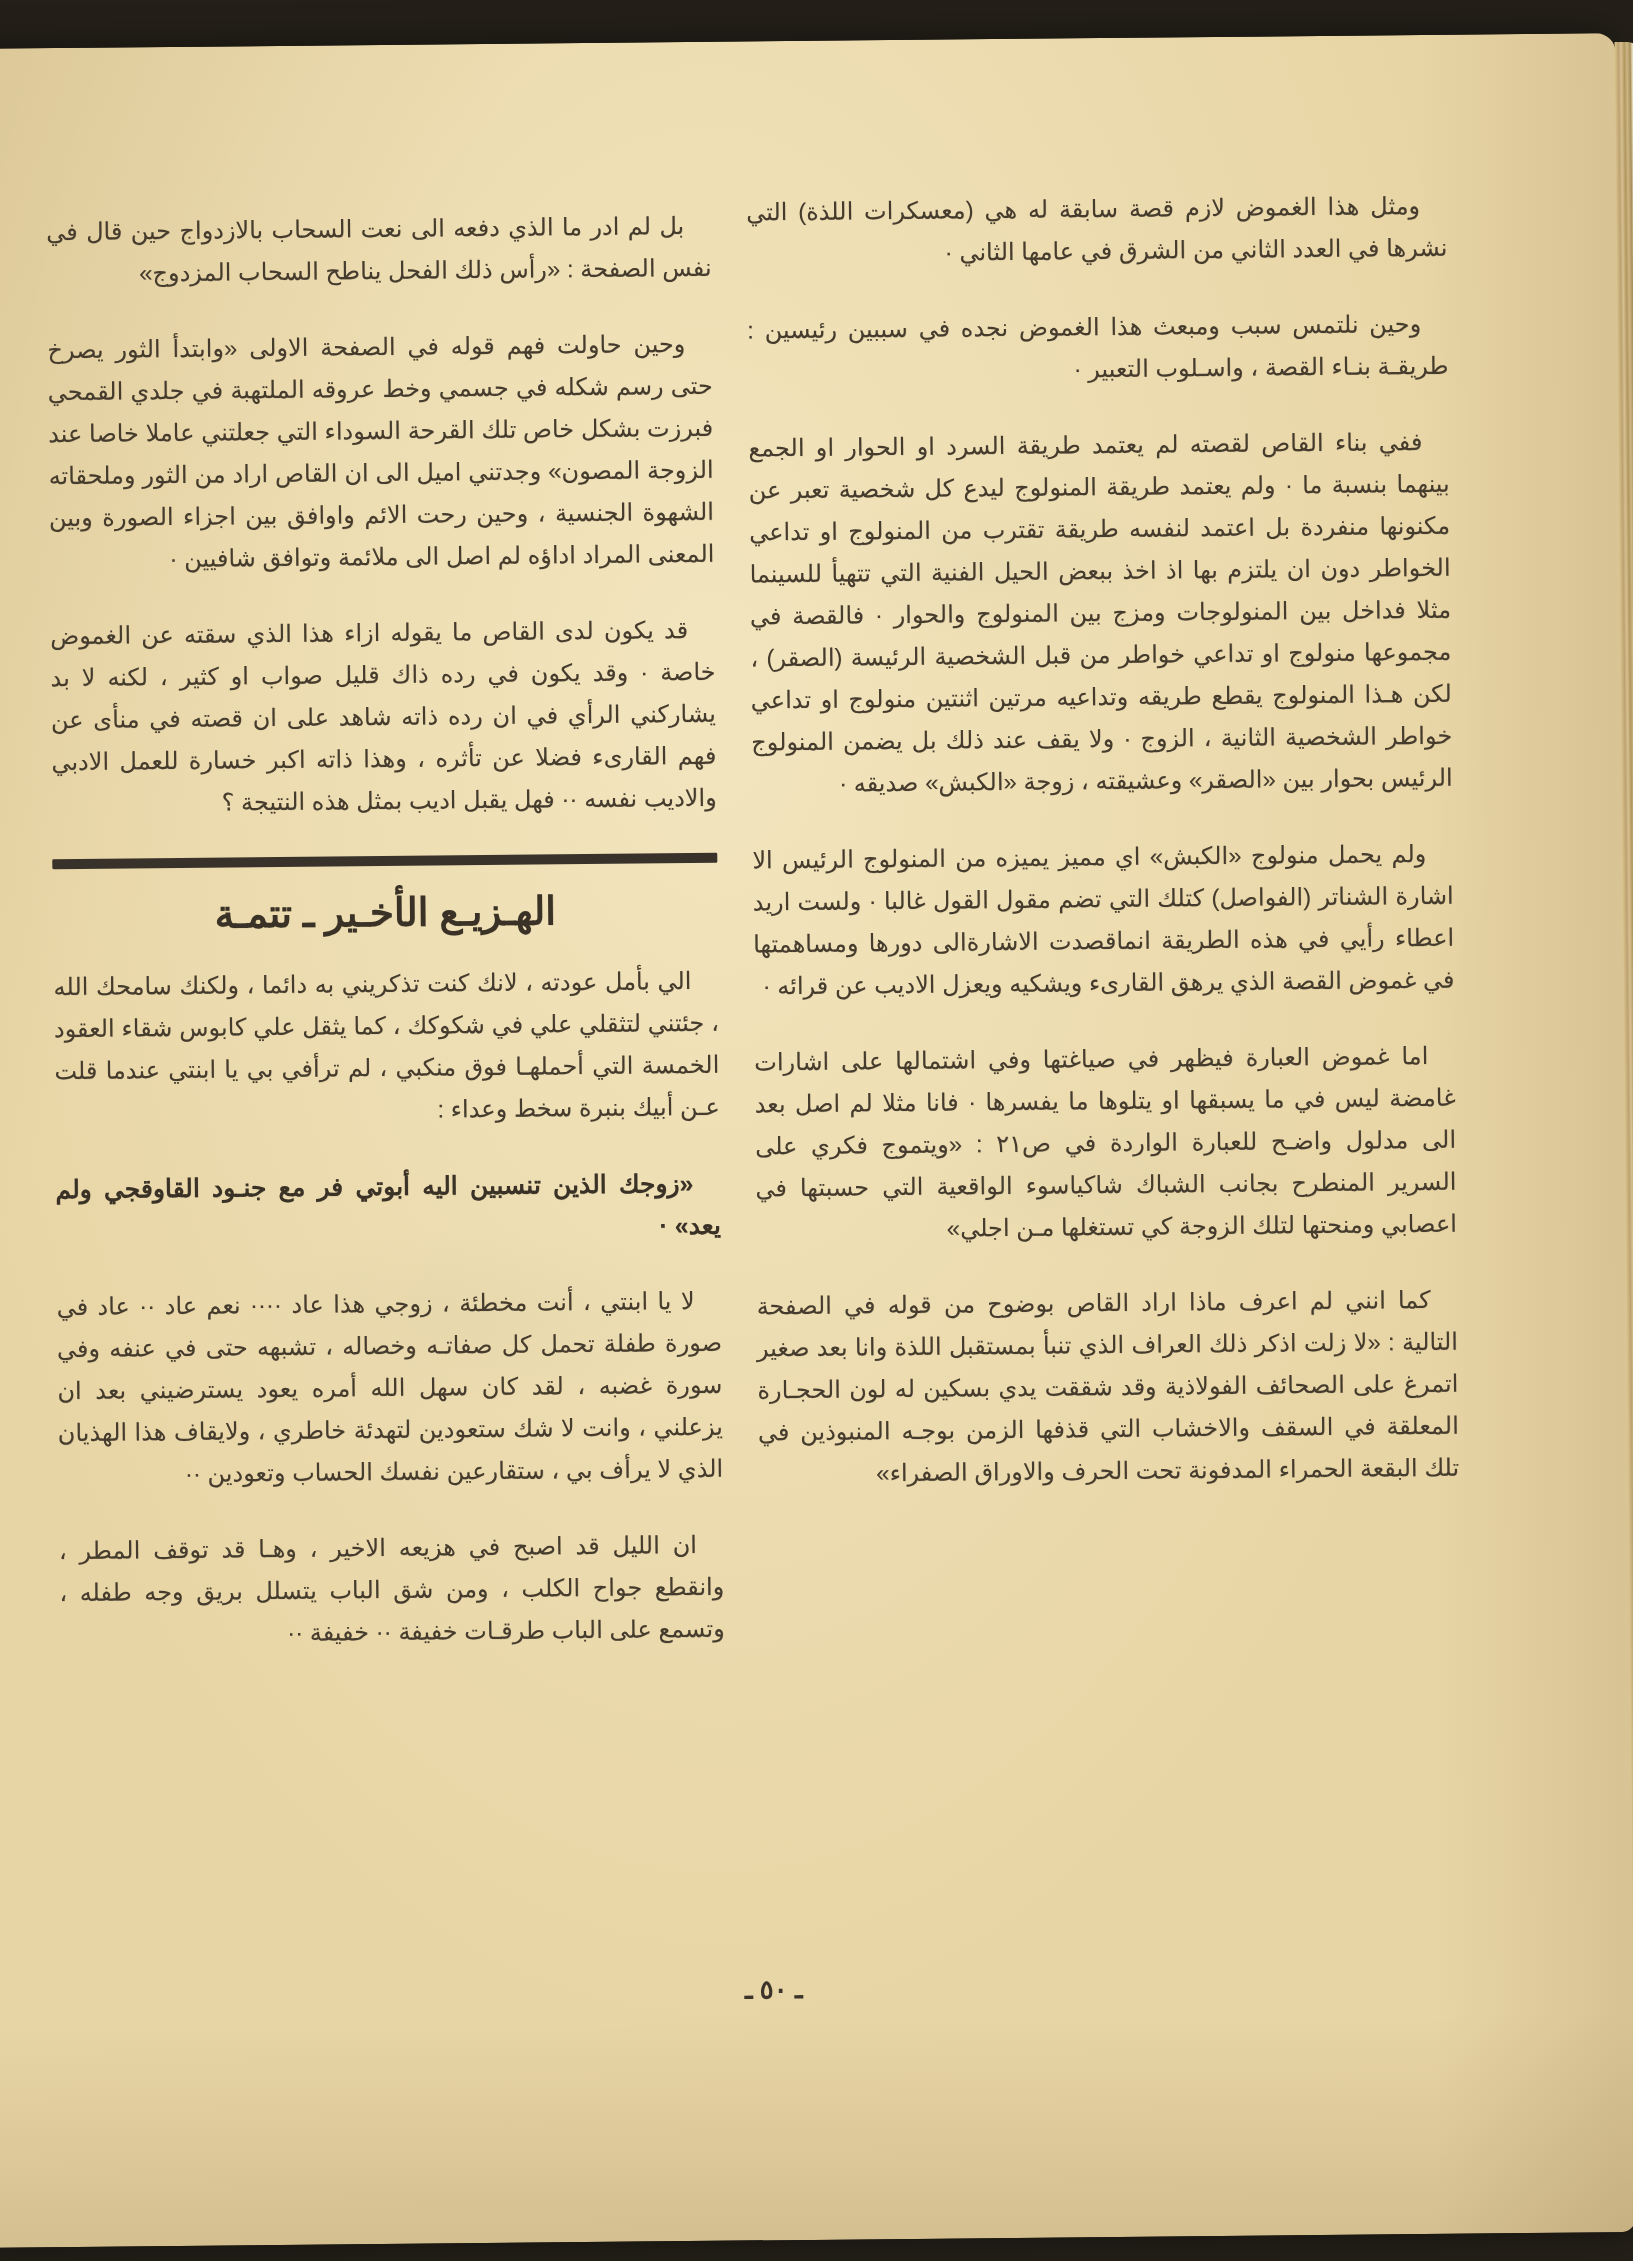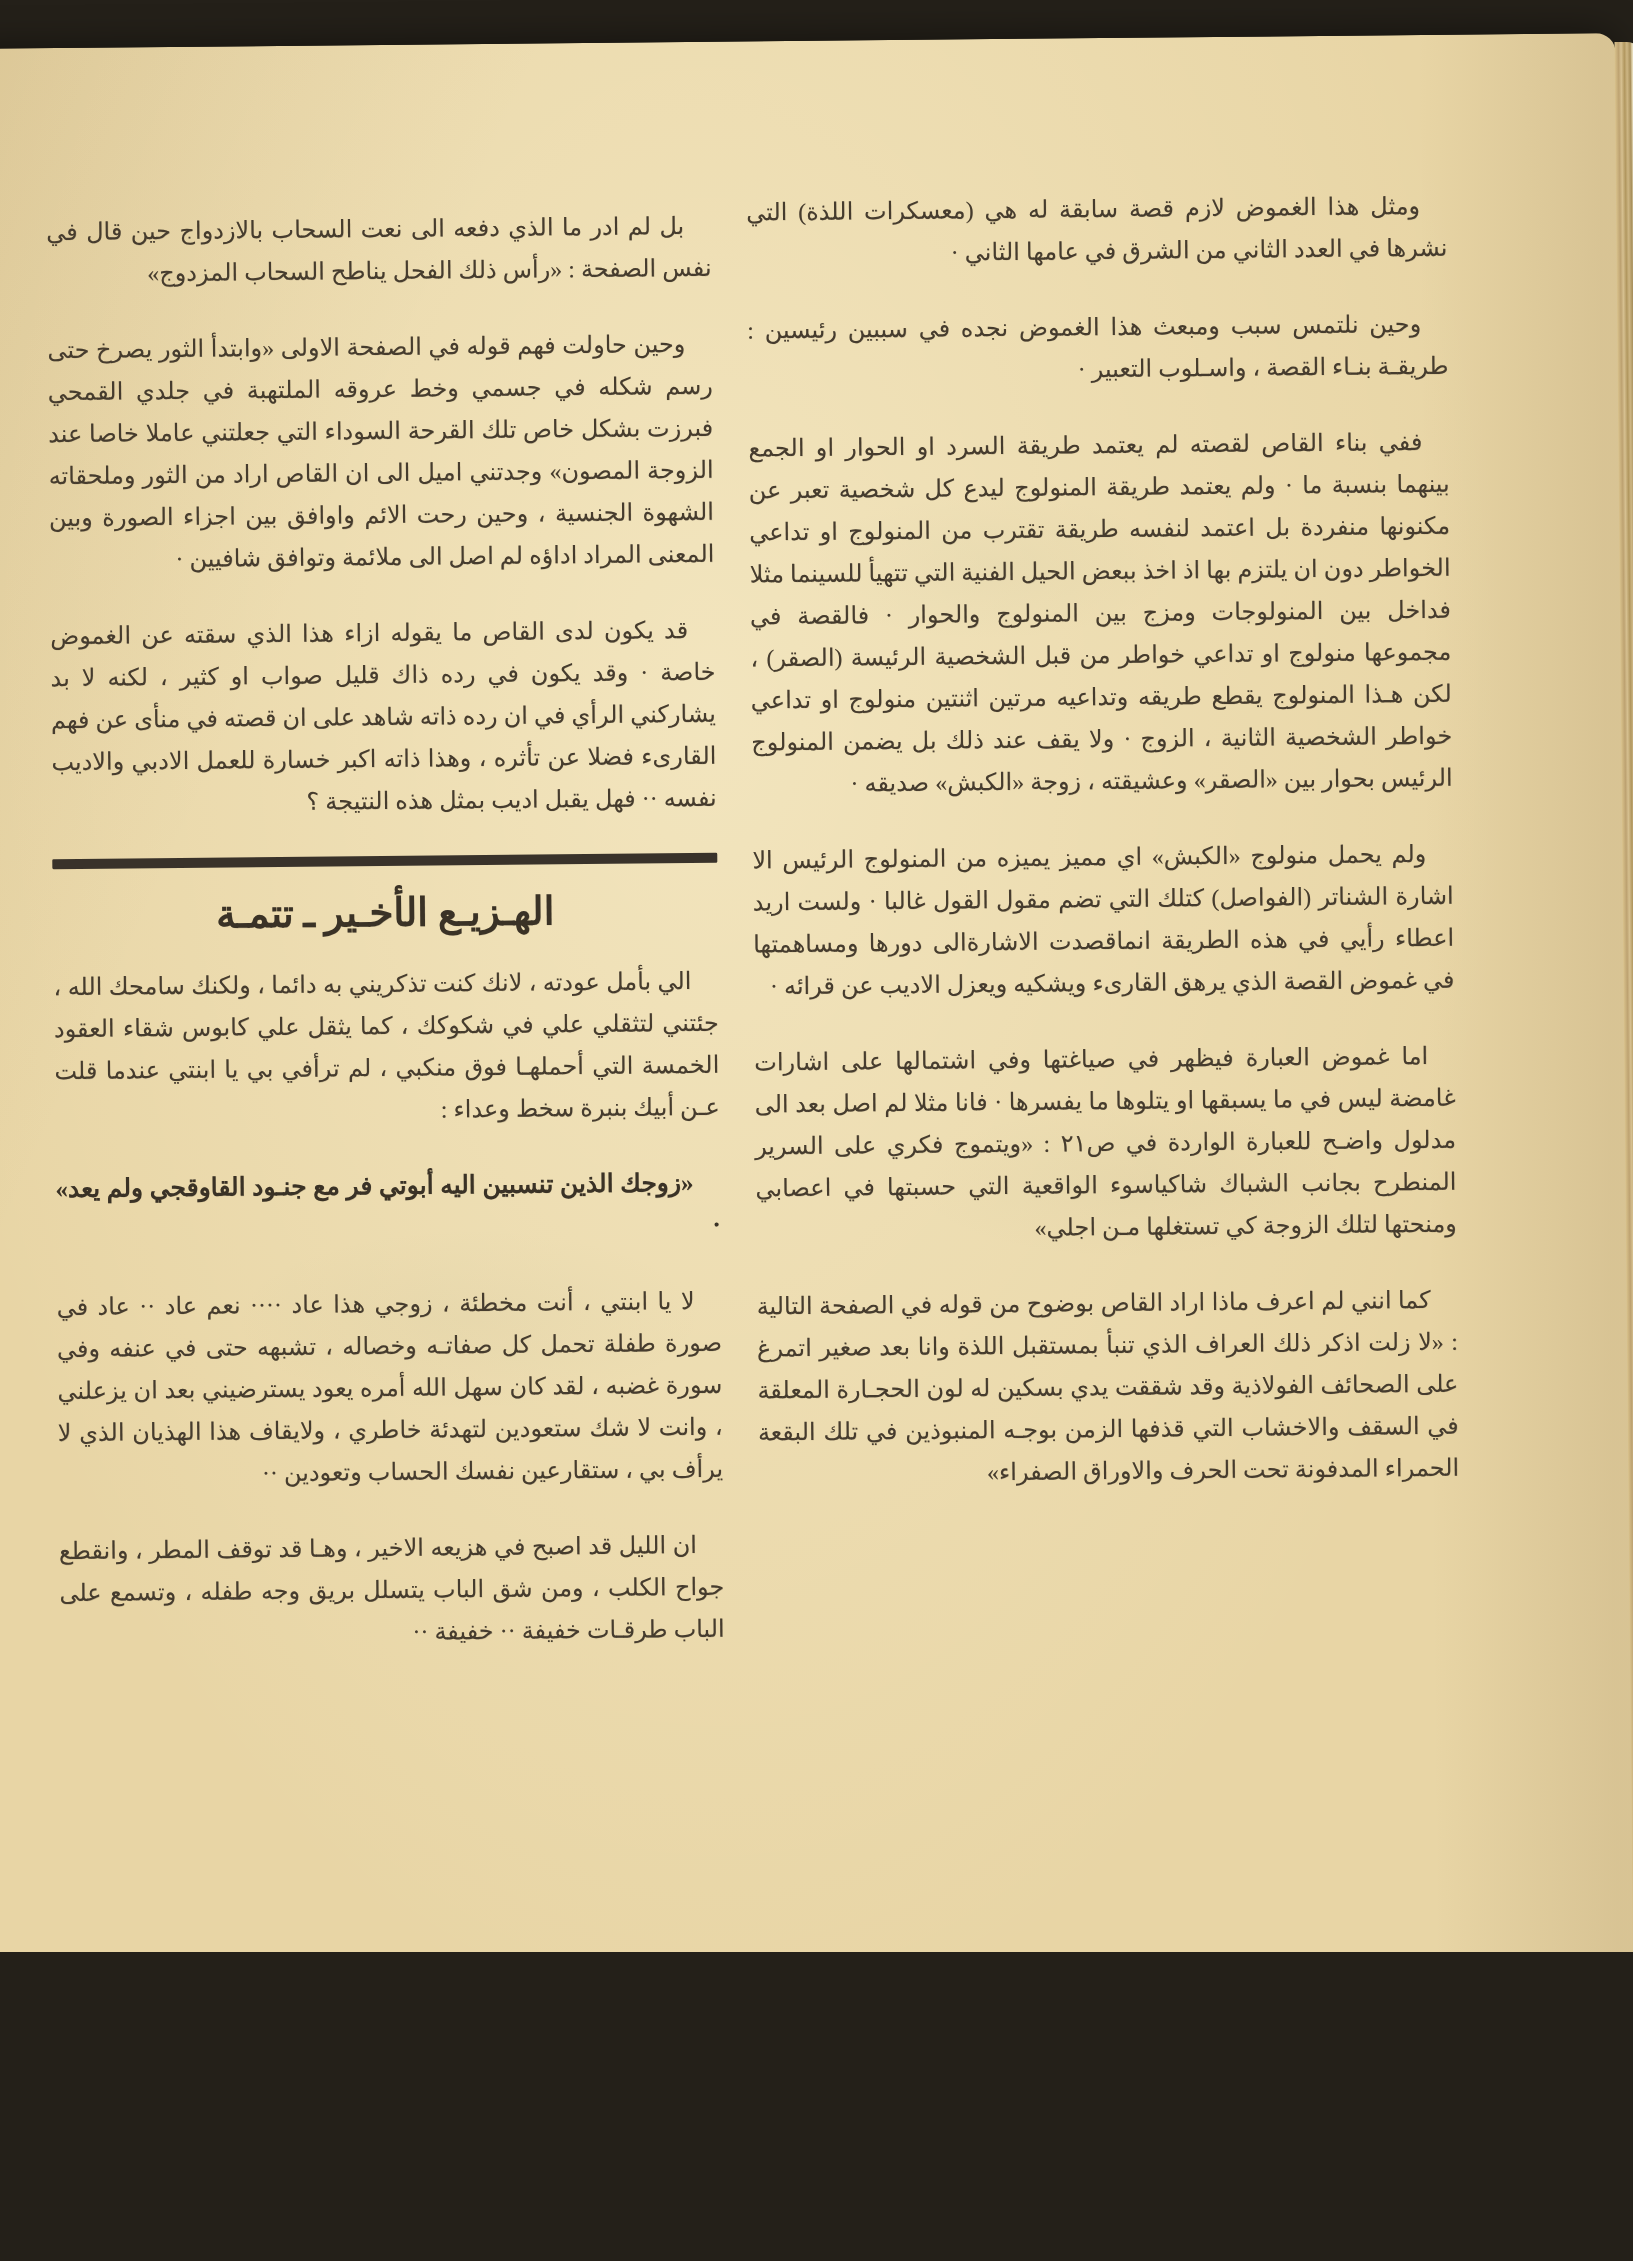--- a/index.html
+++ b/index.html
@@ -3,24 +3,24 @@
 <meta charset="utf-8">
 <style>
   html, body {
     margin: 0;
     padding: 0;
     background: #242019;
   }
   .photo {
     position: relative;
     width: 1634px;
-    height: 1952px;
+    height: 2261px;
     background: #242019;
     overflow: hidden;
-    font-family: Liberation Serif, serif;
+    font-family: Liberation Sans, sans-serif;
   }
   .page {
     position: absolute;
     left: -31px;
     top: 41px;
     width: 1657px;
     height: 2199px;
     background-color: #e8d5a5;
     background-image:
       radial-gradient(ellipse at 45% 30%, rgba(255,248,220,0.45), rgba(255,248,220,0) 62%),

